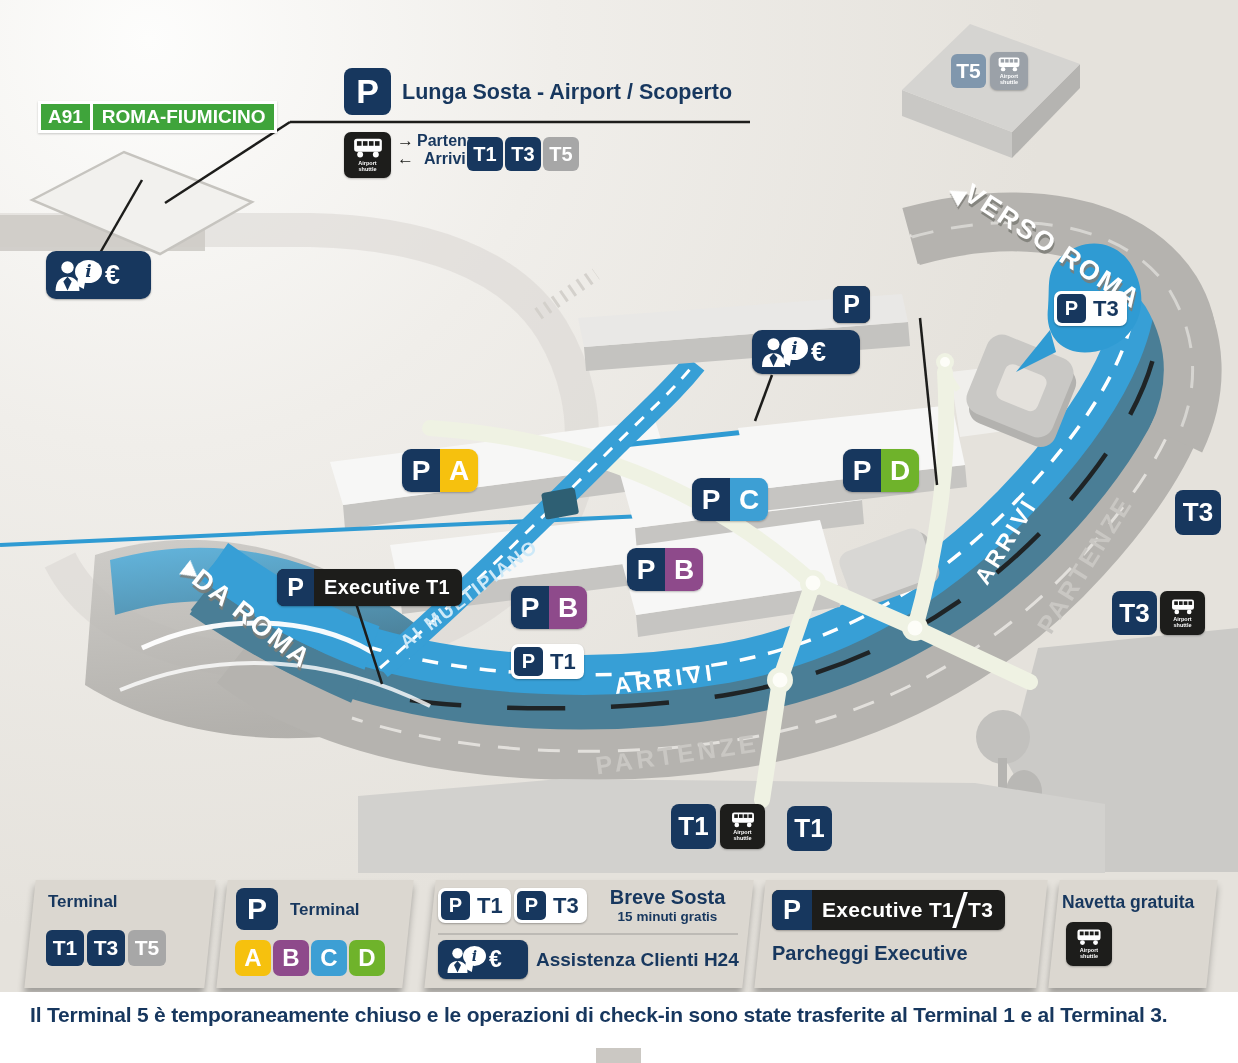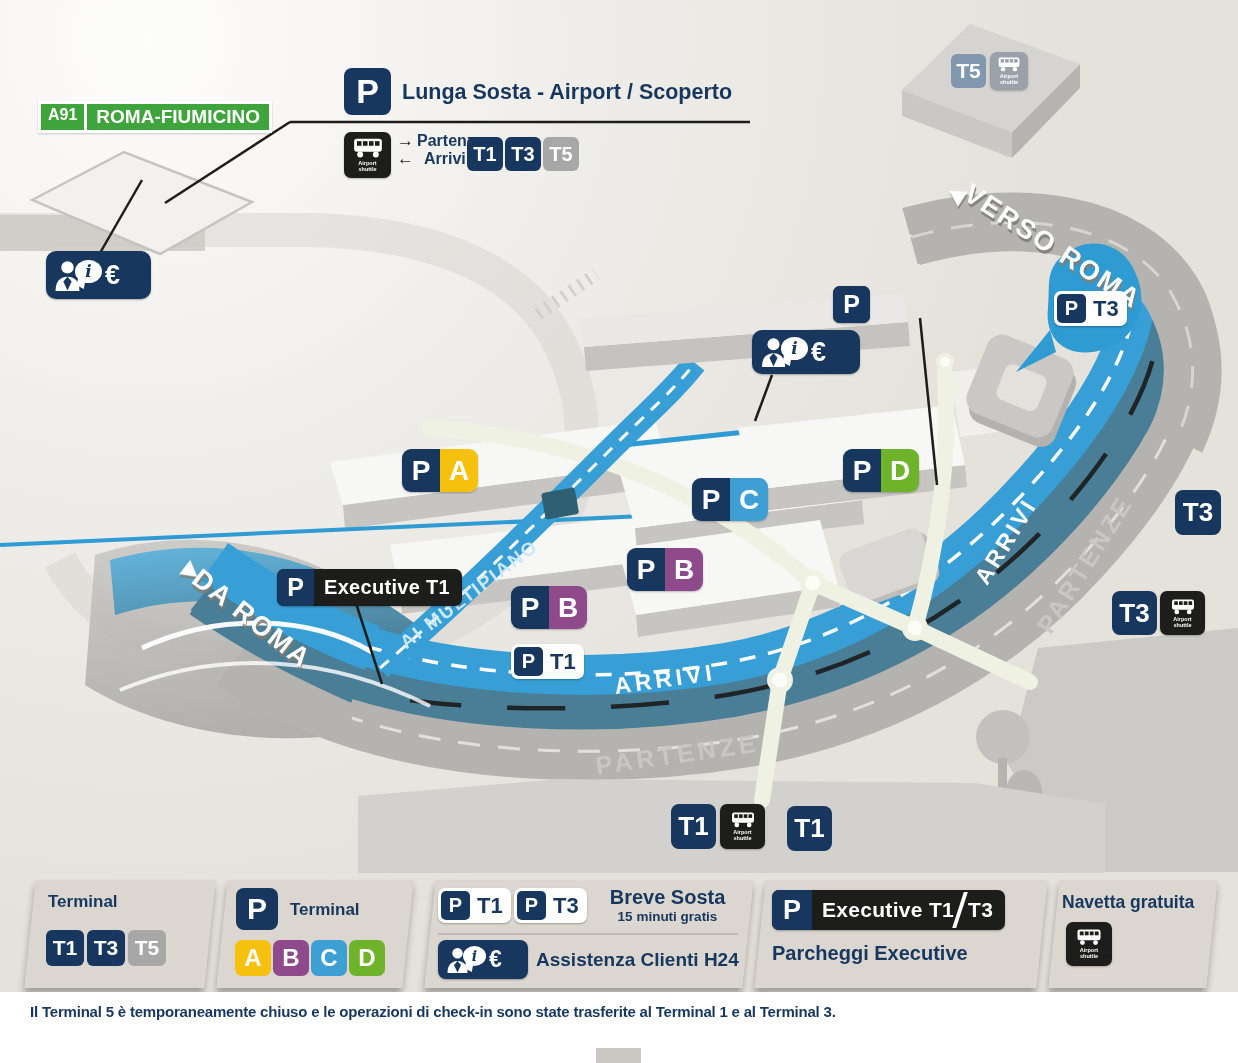--- a/index.html
+++ b/index.html
@@ -58,21 +58,21 @@
         display:flex;align-items:center;justify-content:center;}
   .navy-title{color:#17375e;font-weight:bold;}
 
   
   .lsec{position:absolute;top:880px;height:108px;background:#dbd7d0;
         transform:skewX(-6deg);box-shadow:0 6px 7px rgba(0,0,0,.30);}
   .lsec .inner{position:absolute;left:0;top:0;right:0;bottom:0;transform:skewX(6deg);}
   .lg-t{width:38px;height:36px;border-radius:6px;font-size:21px;position:relative;float:left;margin-right:3px;}
   .lt-sq{width:36px;height:36px;border-radius:7px;color:#fff;font-weight:bold;font-size:24px;
         display:flex;align-items:center;justify-content:center;float:left;margin-right:2px;}
-  .footer-line{color:#17375e;font-weight:bold;font-size:15px;letter-spacing:-.2px;white-space:nowrap;}
+  .footer-line{color:#17375e;font-weight:bold;font-size:21px;letter-spacing:-.2px;white-space:nowrap;}
 </style>
 </head>
 <body>
 
 <div class="stage">
   <div class="map">
 
     <svg width="1238" height="992" viewBox="0 0 1238 992">
       <defs>
         <linearGradient id="sweepBlue" x1="0" y1="0" x2="0.3" y2="1">
@@ -178,21 +178,21 @@
         <path d="M290,122 L750,122" stroke-width="2.5"></path>
         <path d="M290,122 L165,203" stroke-width="2.5"></path>
         <path d="M100,253 L142,180" stroke-width="2.5"></path>
         <path d="M920,318 L937,485" stroke-width="2.5"></path>
         <path d="M772,375 L755,421" stroke-width="2.5"></path>
         <path d="M355,600 L382,684" stroke-width="2.5"></path>
       </g>
     </svg>
 
     <div class="abs" style="left:38px;top:101px;display:flex;border:3px solid #fff;box-shadow:0 1px 2px rgba(0,0,0,.2);">
-      <div style="background:#3fa43b;color:#fff;font-weight:bold;font-size:16px;padding:2px 7px;border-right:3px solid #fff;">A91</div>
+      <div style="background:#3fa43b;color:#fff;font-weight:bold;font-size:19px;padding:2px 7px;border-right:3px solid #fff;">A91</div>
       <div style="background:#3fa43b;color:#fff;font-weight:bold;font-size:19px;padding:2px 9px;">ROMA-FIUMICINO</div>
     </div>
 
     <div class="abs pbig" style="left:344px;top:68px;width:47px;height:47px;font-size:34px;">P</div>
     <div class="abs navy-title" style="left:402px;top:80px;font-size:21.5px;">Lunga Sosta - Airport /  Scoperto</div>
 
     <div class="abs shut" style="left:344px;top:132px;width:47px;height:46px;">
       <svg width="34" height="24" viewBox="0 0 36 26">
         <rect x="3" y="2" width="30" height="14" rx="3" fill="#fff"></rect>
         <rect x="6" y="4.5" width="5" height="5" fill="#1d1d1b"></rect>

